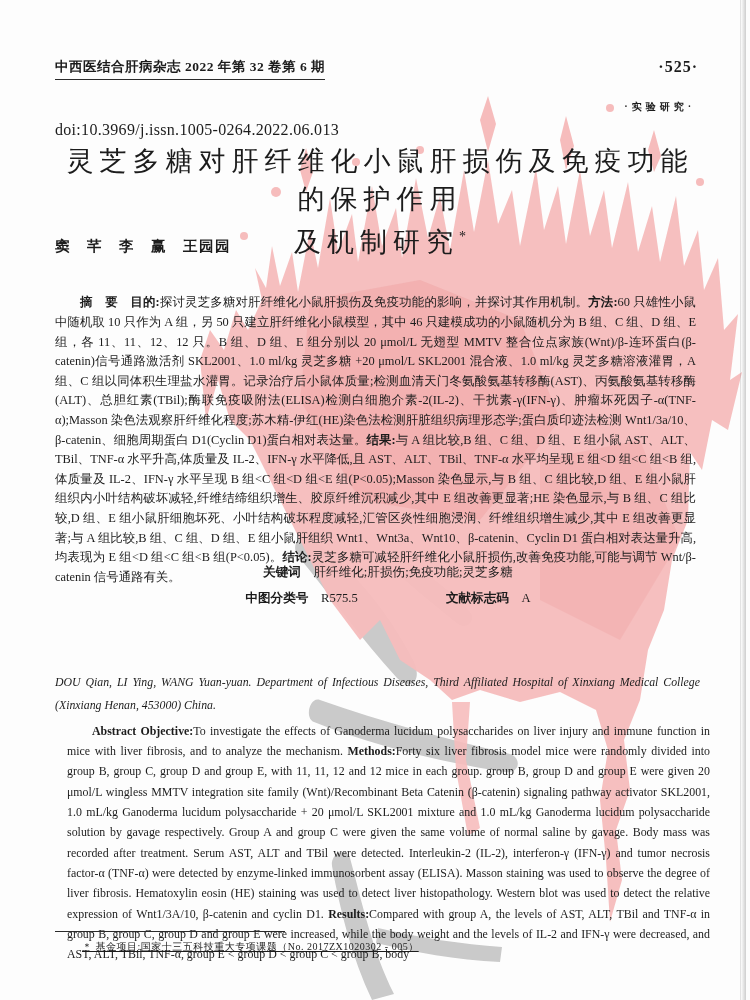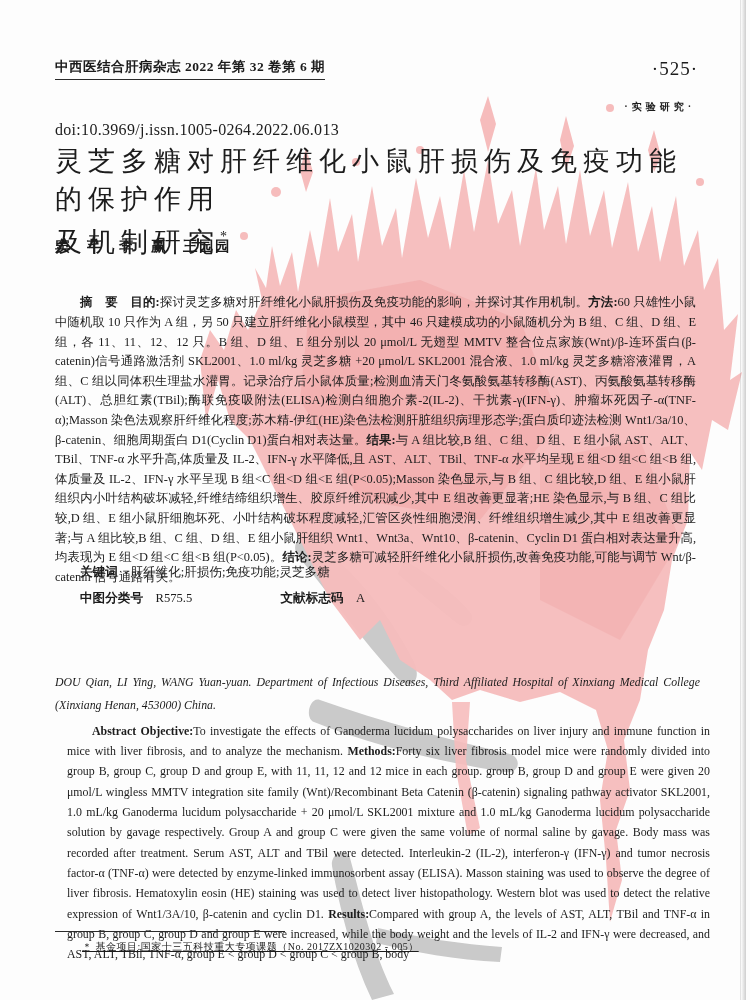--- a/index.html
+++ b/index.html
@@ -1,27 +1,27 @@
 <!DOCTYPE html>
 <html><head>
 <meta charset="utf-8">
 <style>
   html,body{margin:0;padding:0;background:#e9e9e9;}
   .page{
     position:relative; width:750px; height:1000px; margin:0 auto;
     background:#fdfdfd; overflow:hidden; color:#1c1c1c;
     font-family:"Liberation Serif","DejaVu Serif",serif;
   }
-  .layer{position:absolute; z-index:2;}
+  .layer{position:absolute; z-index:2;text-align:center;}
   .wm{position:absolute; inset:0; z-index:1;}
   .b{font-weight:bold;}
 
   .journal-row{top:58px; left:55px; right:52px; display:flex; justify-content:space-between; align-items:flex-start;}
   .journal-name{font-size:13.5px; font-weight:bold; letter-spacing:.5px; border-bottom:1.5px solid #2a2a2a; padding-bottom:3px;}
-  .page-num{font-size:19px; letter-spacing:1px;}
+  .page-num{font-size:16px; letter-spacing:1px;font-weight:bold;}
   .section-label{top:100px; right:55px; font-size:10px; font-weight:bold; letter-spacing:4px;}
   .doi{top:121px; left:55px; font-size:16px; letter-spacing:.3px;}
 
   .cn-title{top:142px; left:55px; width:650px; font-size:27px; line-height:38px; letter-spacing:6px; font-weight:500;}
   .cn-title sup{font-size:14px; letter-spacing:0;}
   .authors{top:237px; left:55px; font-size:14.5px; font-weight:bold; letter-spacing:1.5px;}
   .affiliation{top:260px; left:55px; font-size:12px; letter-spacing:.5px;}
 
   .cn-abstract{top:281px; left:55px; width:641px; font-size:12.4px; line-height:19.6px; text-align:justify; text-indent:25px;}
   .keywords{top:551px; left:55px; width:641px; font-size:12.6px; text-indent:25px;}

